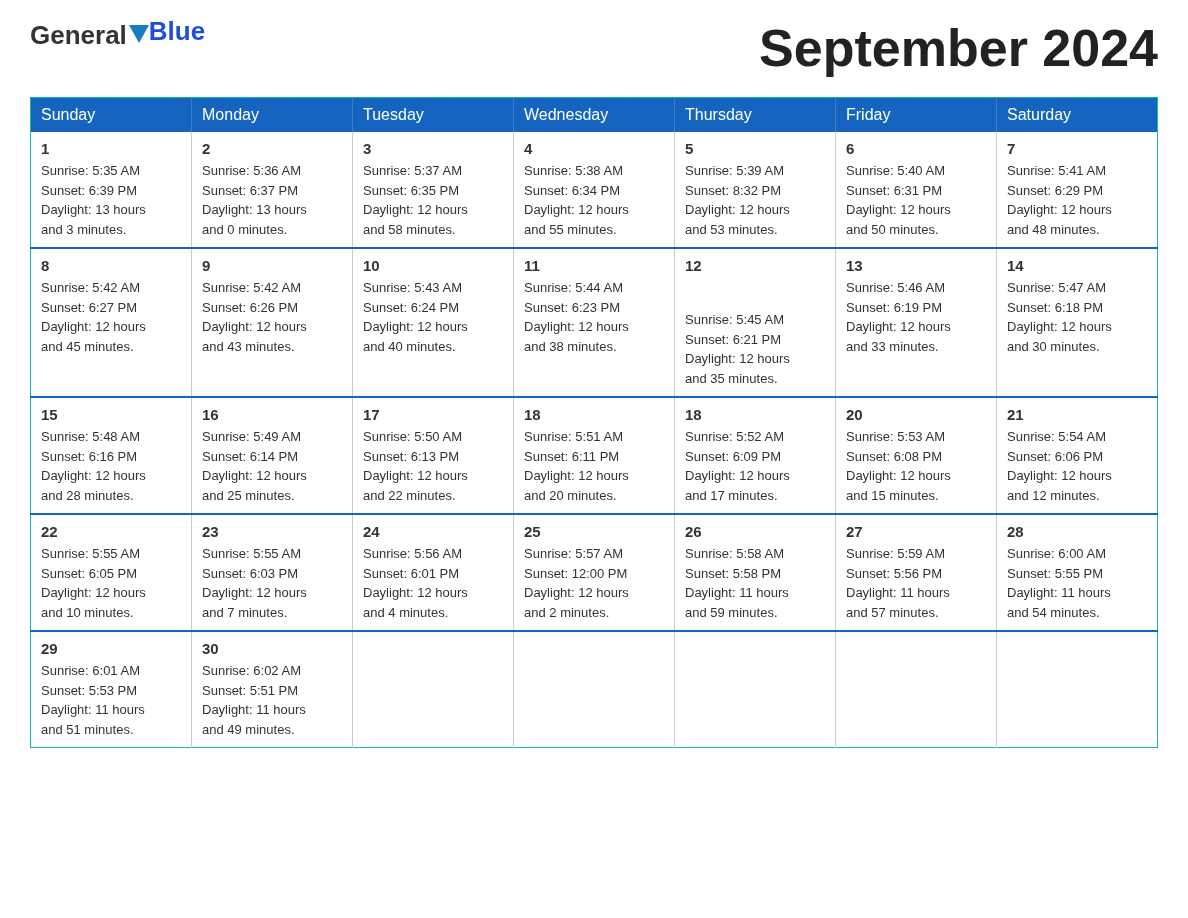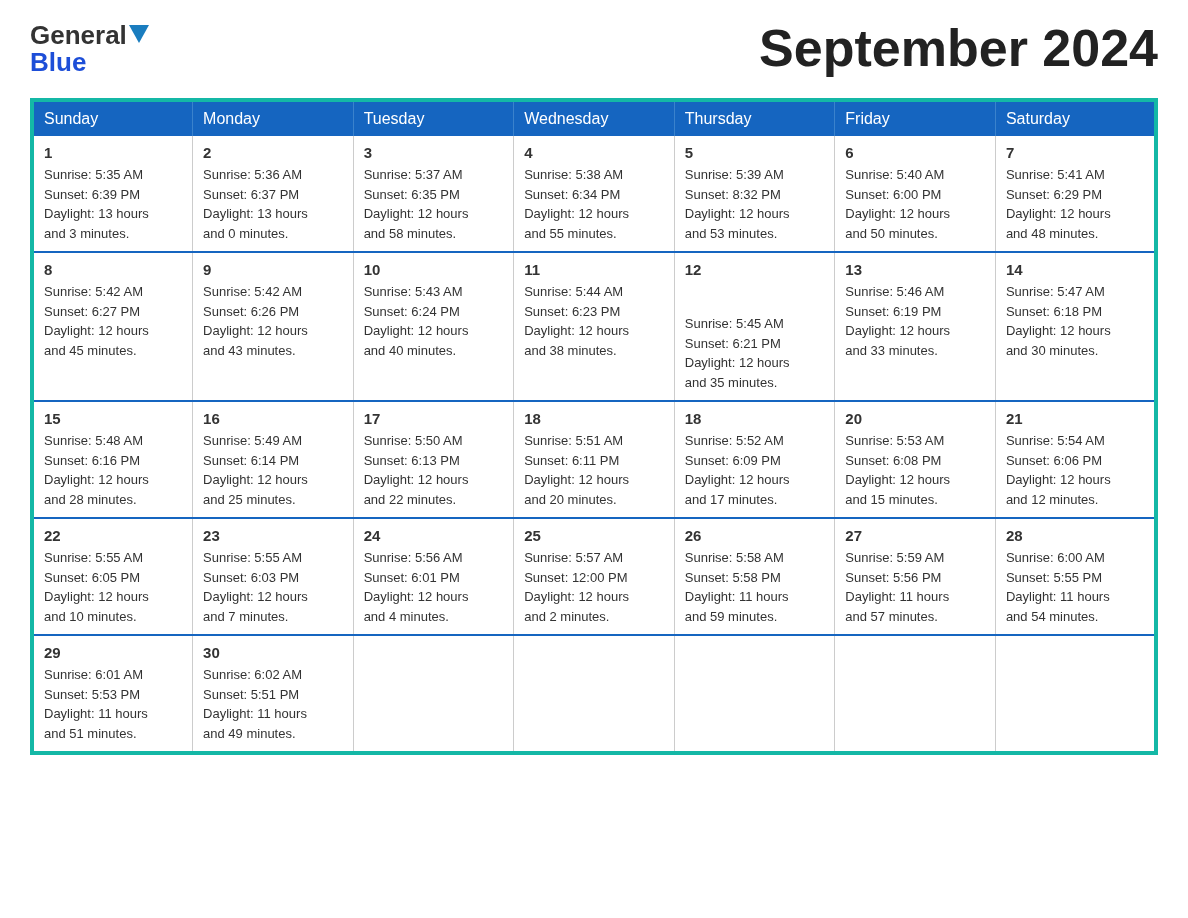--- a/index.html
+++ b/index.html
@@ -11,21 +11,21 @@
       padding: 20px 30px;
     }
     .header {
       display: flex;
       justify-content: space-between;
       align-items: flex-start;
       margin-bottom: 20px;
     }
     .logo {
       display: flex;
-      flex-direction: column;
+      flex-direction: row;
       align-items: flex-start;
     }
     .logo-text {
       display: flex;
       align-items: center;
       font-size: 26px;
       font-weight: bold;
       color: #333;
     }
     .logo-general { color: #333; }
@@ -56,21 +56,21 @@
     }
     .title-block h2 {
       font-size: 22px;
       font-weight: normal;
       color: #444;
       margin-top: 4px;
     }
     .calendar {
       width: 100%;
       border-collapse: collapse;
-      border: 4px solid #14b8a6;
+      border: 1px solid #14b8a6;
     }
     .calendar th {
       background-color: #1565c0;
       color: #ffffff;
       text-align: left;
       padding: 8px 10px;
       font-size: 16px;
       font-weight: normal;
       border-right: 1px solid #3a82cc;
     }
@@ -163,21 +163,21 @@
         <td>
           <span class="day-num">5</span>
           <div class="day-info" style="white-space: pre-line;">Sunrise: 5:39 AM
 Sunset: 8:32 PM
 Daylight: 12 hours
 and 53 minutes.</div>
         </td>
         <td>
           <span class="day-num">6</span>
           <div class="day-info" style="white-space: pre-line;">Sunrise: 5:40 AM
-Sunset: 6:00 PM
+Sunset: 6:31 PM
 Daylight: 12 hours
 and 50 minutes.</div>
         </td>
         <td>
           <span class="day-num">7</span>
           <div class="day-info" style="white-space: pre-line;">Sunrise: 5:41 AM
 Sunset: 6:29 PM
 Daylight: 12 hours
 and 48 minutes.</div>
         </td>

